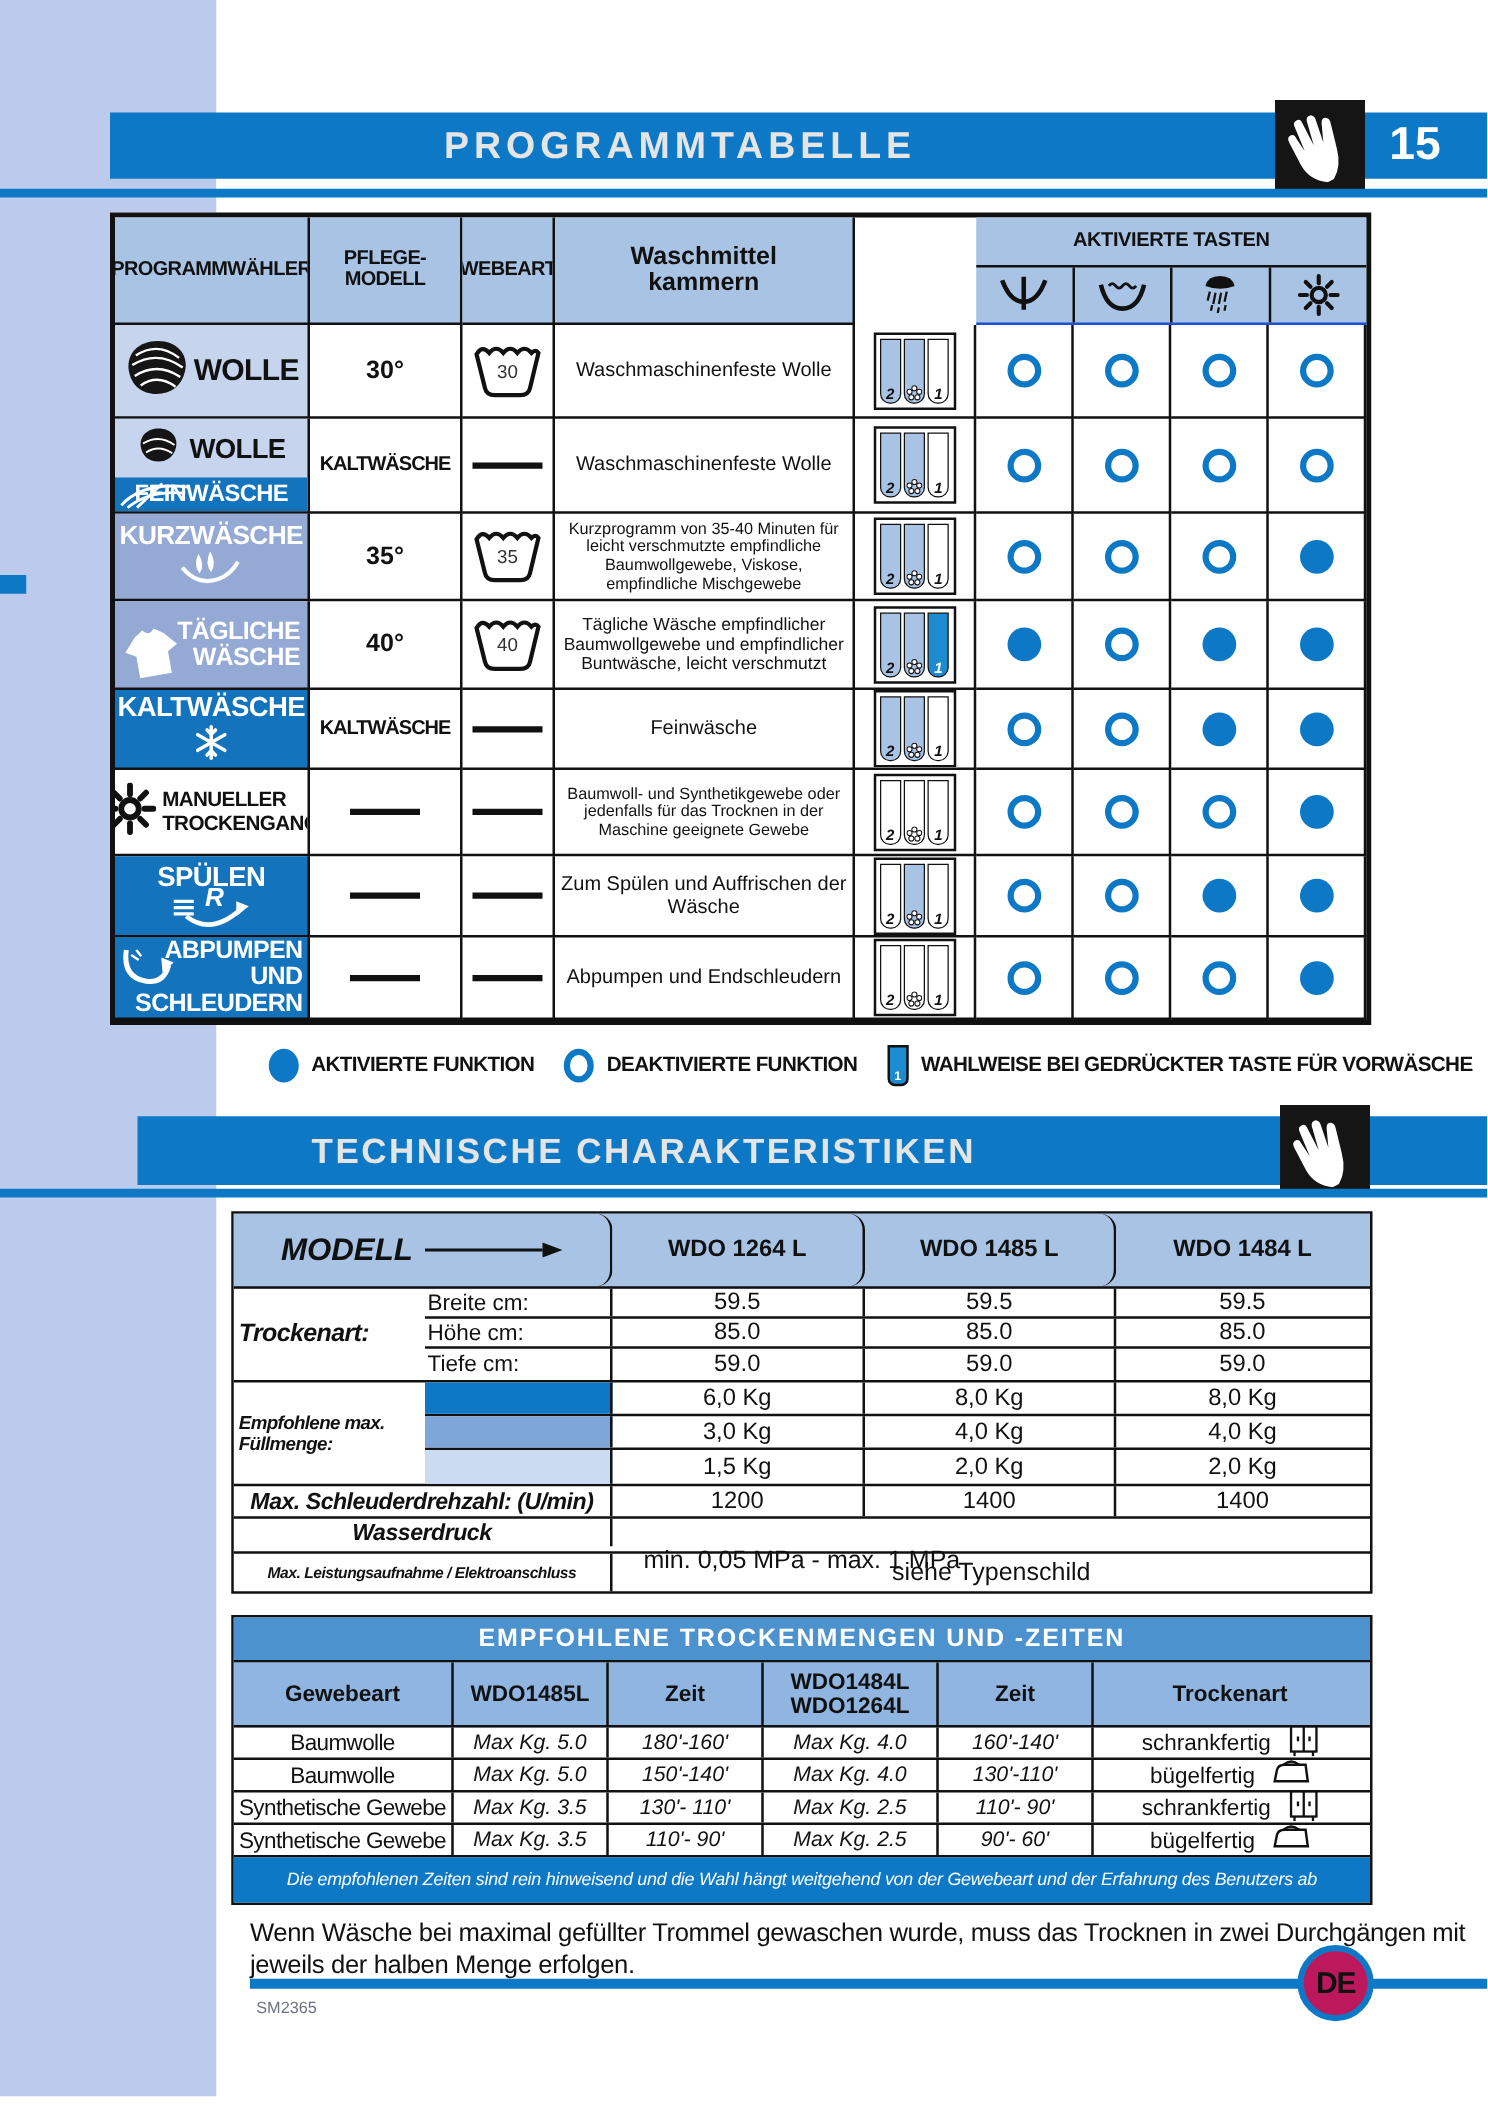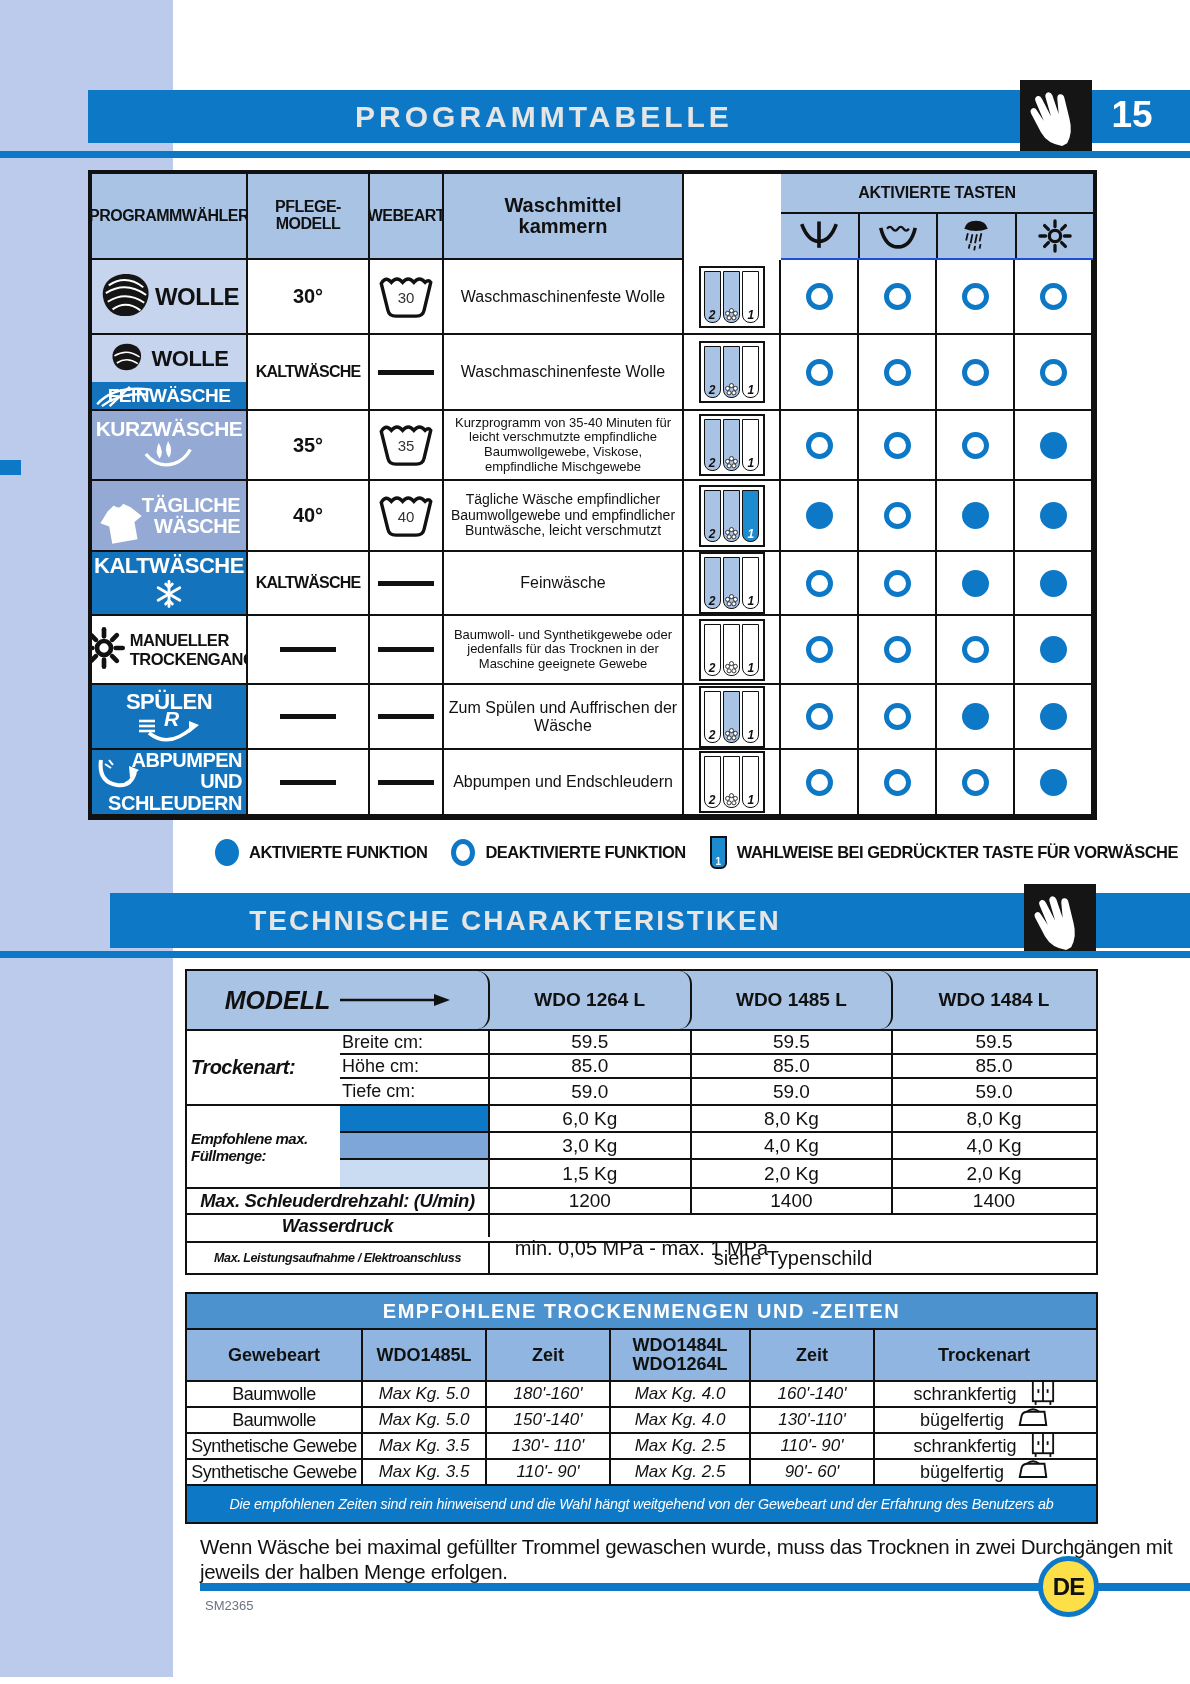--- a/index.html
+++ b/index.html
@@ -125,21 +125,21 @@
   .dit{font-style:italic;font-size:17px;}
   .ddry{gap:14px;font-size:18px;}
   .dry-ic svg{display:none;}
   .ic-cupboard svg.cb{display:inline;}
   .ic-iron svg.ir{display:inline;}
   .dnote{height:36px;background:#0d79c6;display:flex;align-items:center;justify-content:center;}
   .dnote i{color:#fff;font-size:14.3px;font-style:italic;letter-spacing:-0.2px;}
 
   .foot-note{position:absolute;left:200px;top:1534px;width:1005px;font-size:20.5px;line-height:1.23;letter-spacing:-0.3px;}
   .bottom-rule{position:absolute;left:200px;top:1583px;width:990px;height:8px;background:#0d79c6;}
-  .de-badge{position:absolute;left:1038px;top:1556px;width:61px;height:61px;border-radius:50%;background:#fde047;border:5px solid #0d79c6;display:flex;align-items:center;justify-content:center;z-index:3;}
+  .de-badge{position:absolute;left:1038px;top:1556px;width:61px;height:61px;border-radius:50%;background:#be185d;border:5px solid #0d79c6;display:flex;align-items:center;justify-content:center;z-index:3;}
   .de-badge b{font-size:24px;font-weight:bold;letter-spacing:-1px;}
   .doccode{position:absolute;left:205px;top:1598px;font-size:13px;color:#6b7280;}
 </style>
 </head>
 <body>
 
 <div class="page">
   <div class="sidebar"></div>
   <div class="side-tab"></div>
 

